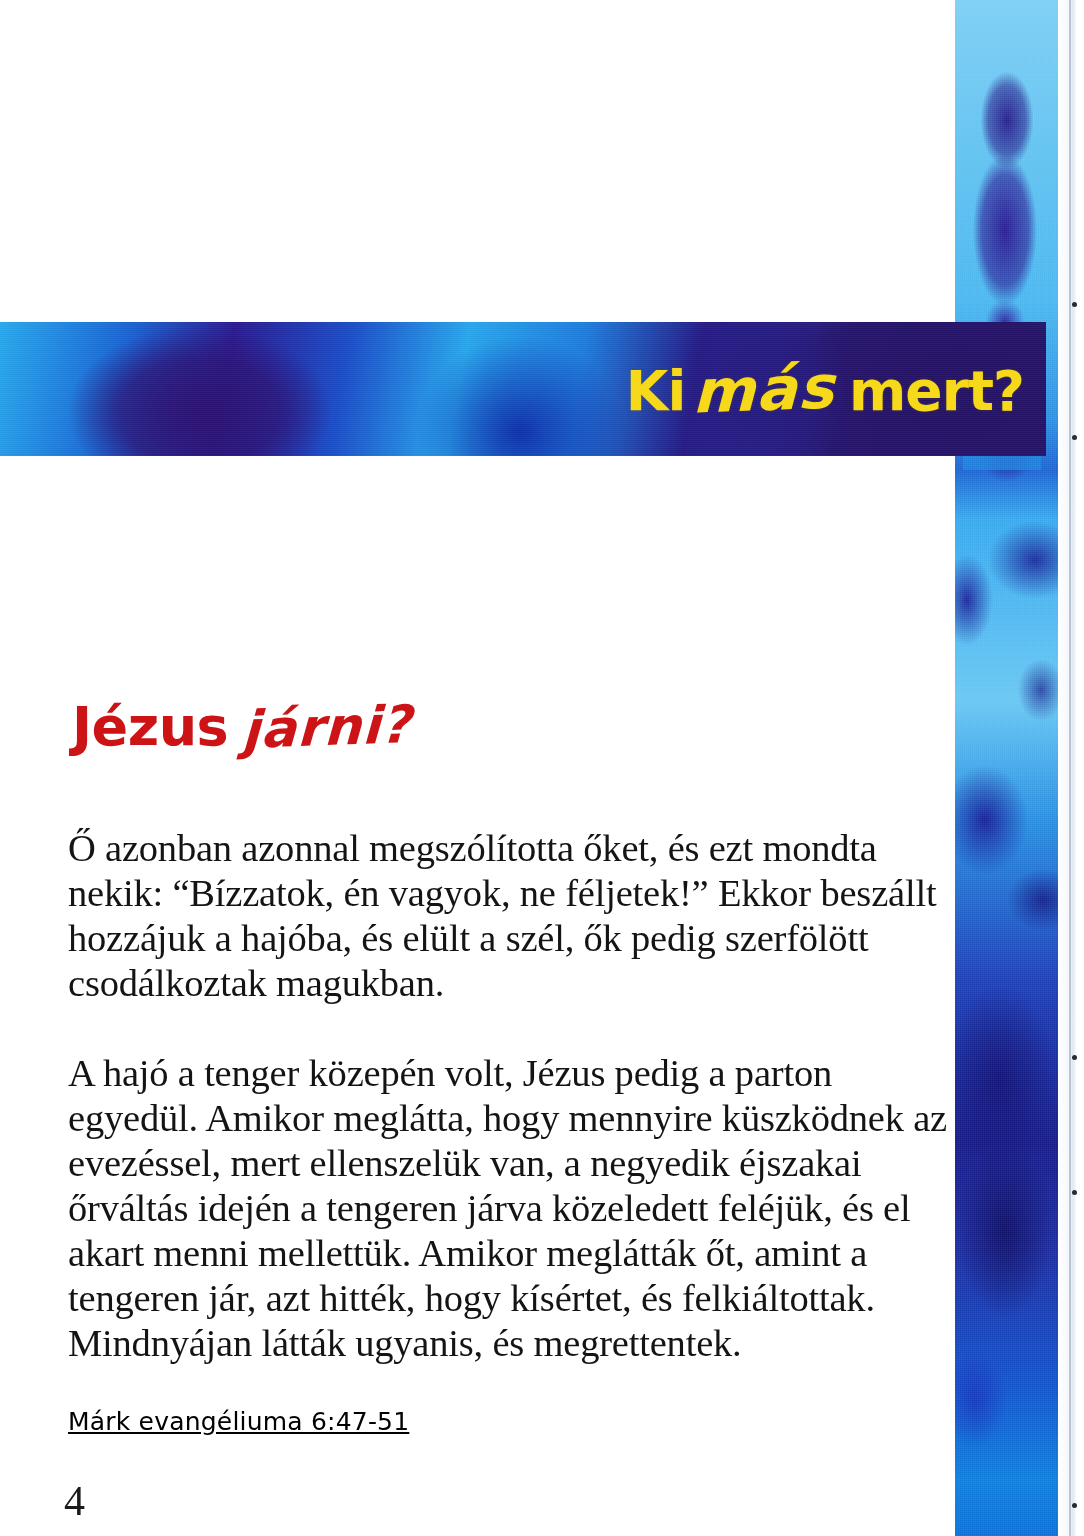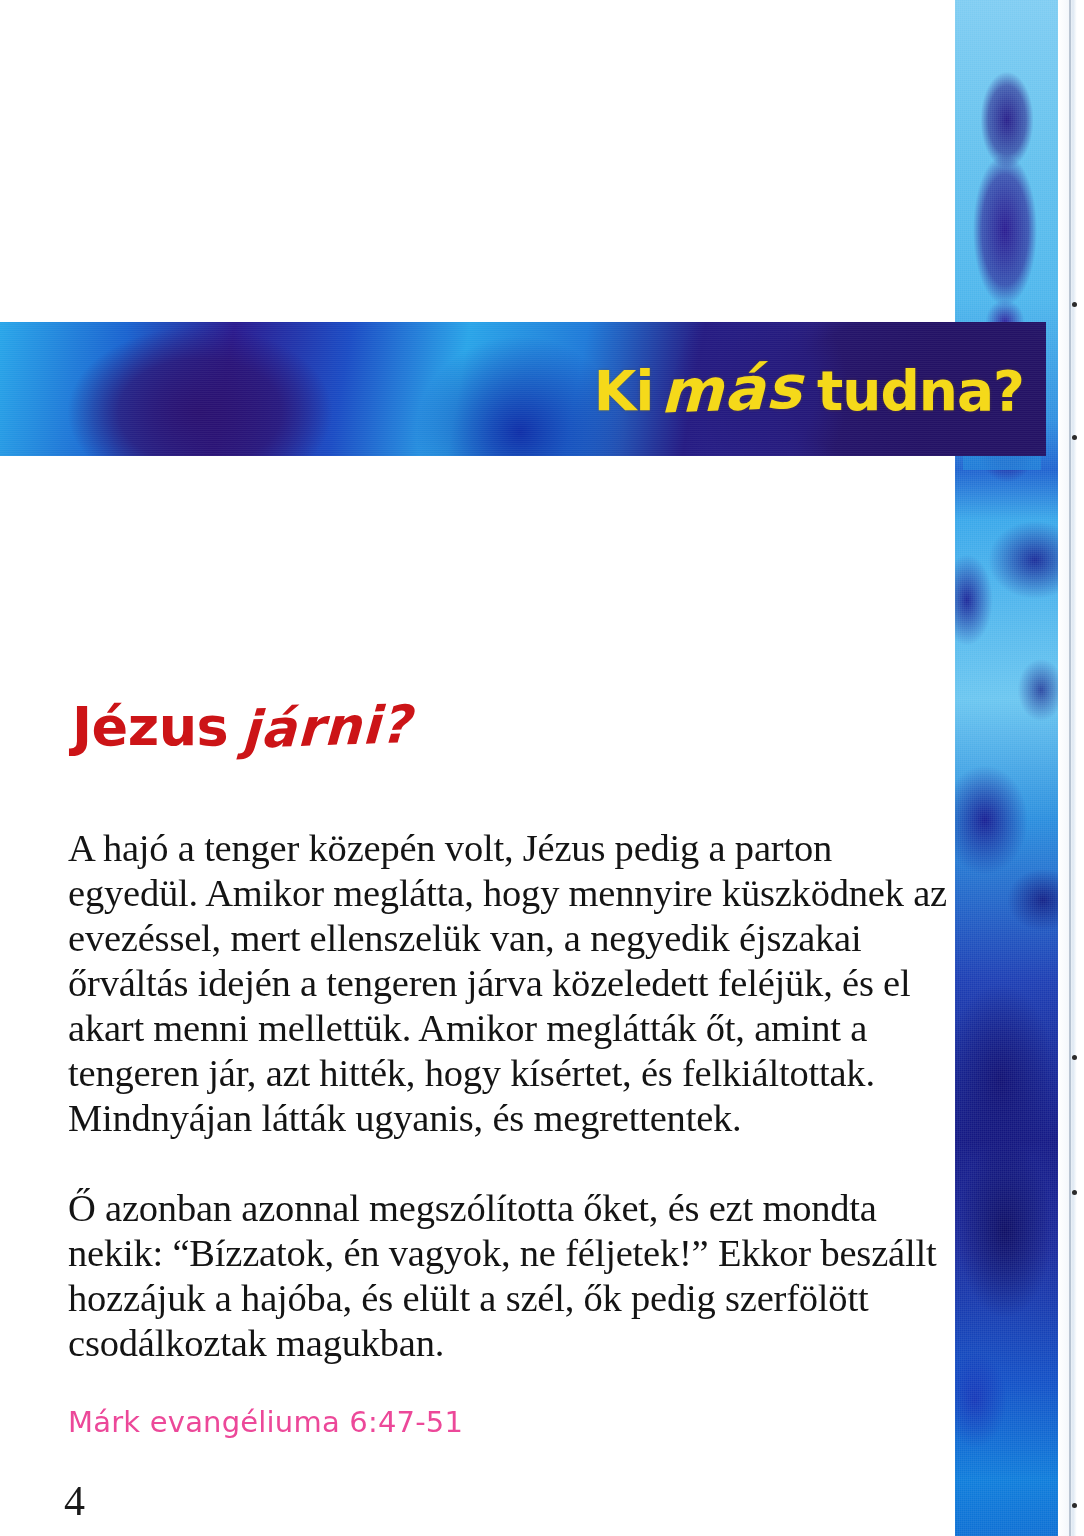--- a/index.html
+++ b/index.html
@@ -227,24 +227,25 @@
   }
   .scripture p + p {
     margin-top: 45px;
   }
 
   .citation {
     position: absolute;
     left: 68px;
     top: 1407px;
     font-family: "DejaVu Sans", "Liberation Sans", sans-serif;
-    font-size: 29px;
+    font-size: 25px;
     line-height: 30px;
-    color: #ec4899;
+    color: #000000;
     letter-spacing: 0.2px;
+    text-decoration: underline;
   }
 
   .folio {
     position: absolute;
     left: 64px;
     top: 1478px;
     font-family: "Liberation Serif", "DejaVu Serif", serif;
     font-size: 42px;
     line-height: 46px;
     color: #1a1a1a;
@@ -266,33 +267,33 @@
   <div class="edge-line"></div>
   <div class="edge-speck" style="left:1072px; top:302px;"></div>
   <div class="edge-speck" style="left:1072px; top:435px;"></div>
   <div class="edge-speck" style="left:1072px; top:1055px;"></div>
   <div class="edge-speck" style="left:1072px; top:1190px;"></div>
   <div class="edge-speck" style="left:1072px; top:1503px;"></div>
 
   <div class="banner">
     <div class="banner-halftone"></div>
     <div class="banner-title">
-      <span class="bt-word bt-sans">Ki</span><span class="bt-word bt-script">más</span><span class="bt-word bt-sans">tudna?</span>
+      <span class="bt-word bt-sans">Ki</span><span class="bt-word bt-script">más</span><span class="bt-word bt-sans">mert?</span>
     </div>
   </div>
 
   <div class="content">
 
     <div class="section-heading">
       <span class="sh-sans">Jézus</span><span class="sh-script">járni?</span>
     </div>
 
     <div class="scripture">
+      <p>Ő azonban azonnal megszólította őket, és ezt mondta nekik: “Bízzatok, én vagyok, ne féljetek!” Ekkor beszállt hozzájuk a hajóba, és elült a szél, ők pedig szerfölött csodálkoztak magukban.</p>
       <p>A hajó a tenger közepén volt, Jézus pedig a parton egyedül. Amikor meglátta, hogy mennyire küszködnek az evezéssel, mert ellenszelük van, a negyedik éjszakai őrváltás idején a tengeren járva közeledett feléjük, és el akart menni mellettük. Amikor meglátták őt, amint a tengeren jár, azt hitték, hogy kísértet, és felkiáltottak. Mindnyájan látták ugyanis, és megrettentek.</p>
-      <p>Ő azonban azonnal megszólította őket, és ezt mondta nekik: “Bízzatok, én vagyok, ne féljetek!” Ekkor beszállt hozzájuk a hajóba, és elült a szél, ők pedig szerfölött csodálkoztak magukban.</p>
     </div>
 
     <div class="citation">Márk evangéliuma 6:47-51</div>
 
     <div class="folio">4</div>
 
   </div>
 </div>
 
 </body></html>

